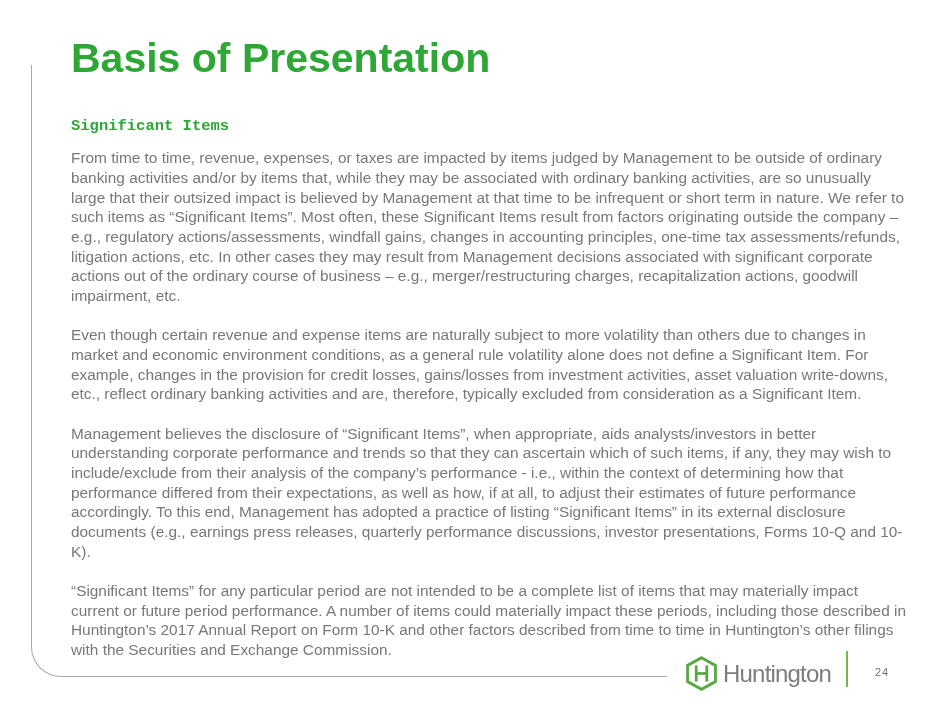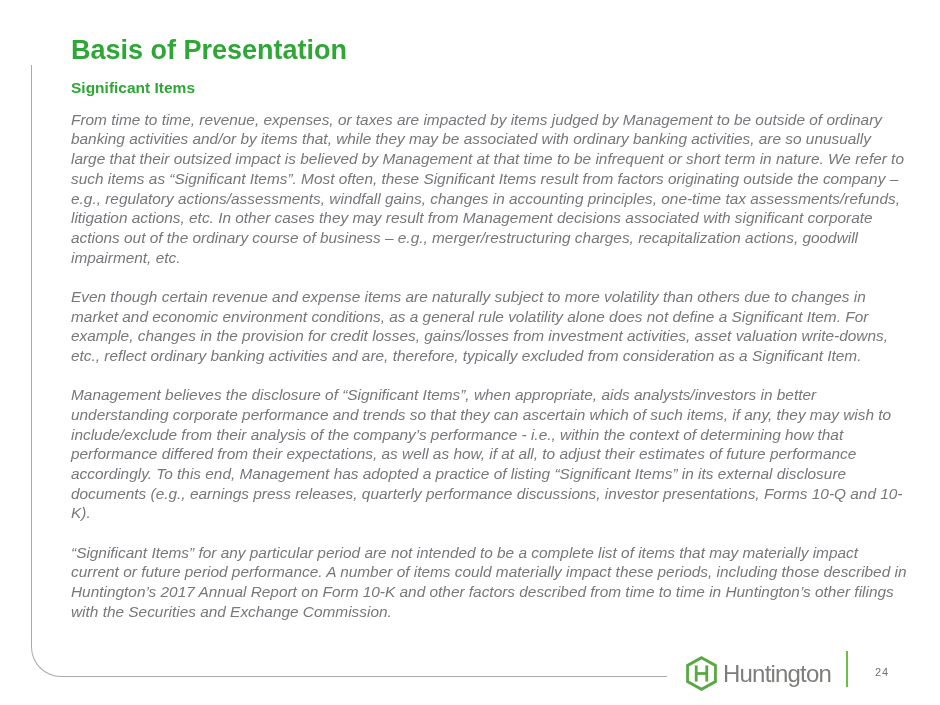--- a/index.html
+++ b/index.html
@@ -21,36 +21,36 @@
     border-bottom:1.5px solid #a9a9a9;
     border-bottom-left-radius:30px;
   }
 
   .content {
     position:absolute;
     left:71px; top:36px;
     width:838px;
   }
   .title {
-    font-size:27px;
+    font-size:41px;
     font-weight:bold;
     color:#2ea737;
     letter-spacing:0;
     line-height:1.1;
-    margin-bottom:13px;
+    margin-bottom:36px;
   }
   .subtitle {
     font-size:15.5px;
     font-weight:bold;
     color:#2ea737;
     margin-bottom:13px;
+    font-family:Liberation Mono, monospace;
   }
   .body-text p {
     font-size:15.4px;
-    font-style:italic;
     color:#77787b;
     line-height:19.7px;
     margin-bottom:19.5px;
     text-align:left;
   }
 
   
   .footer-logo {
     position:absolute;
     left:686px; top:656px;

